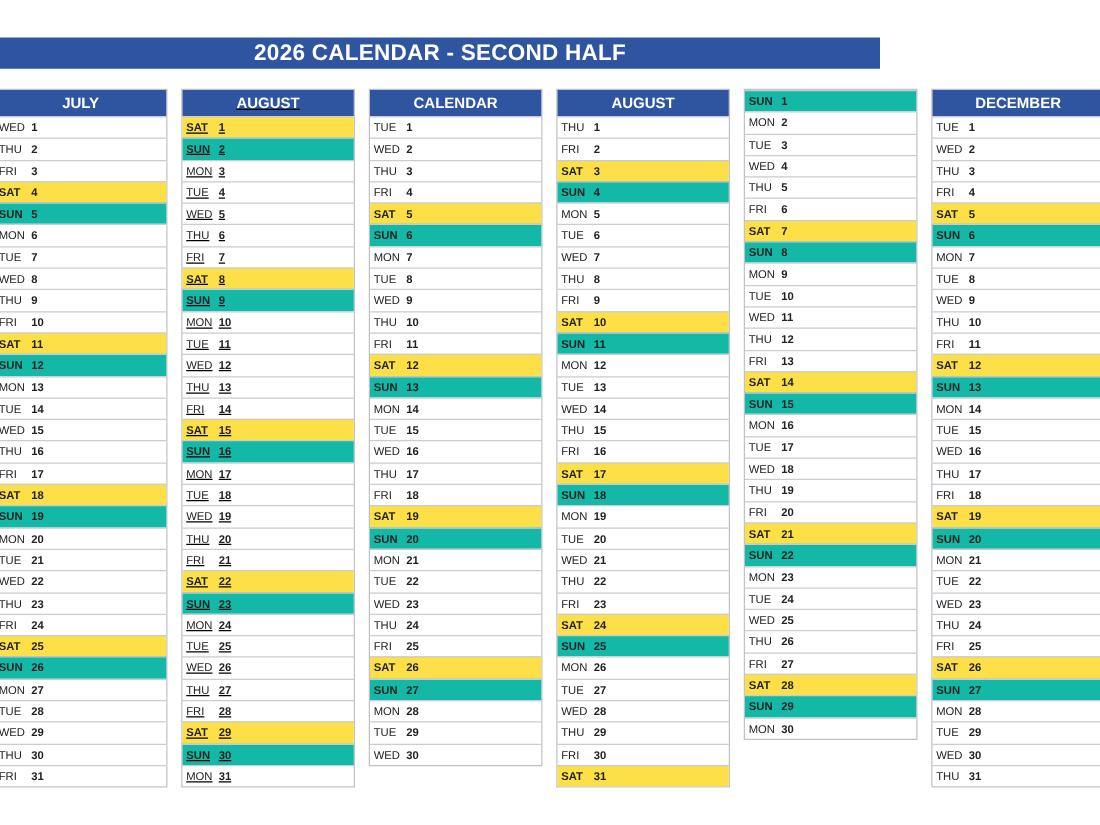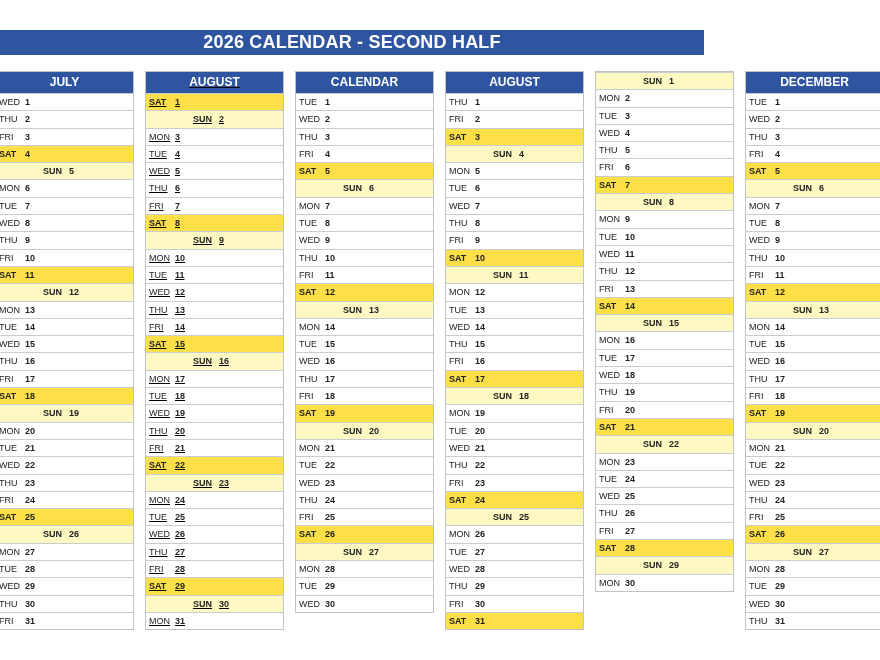--- a/index.html
+++ b/index.html
@@ -6,21 +6,21 @@
   body{width:880px;height:660px;background:#ffffff;position:relative;overflow:hidden;font-family:"Liberation Sans",sans-serif;}
   .titlebar{position:absolute;left:0;top:30px;width:704px;height:25px;background:#2f55a0;}
   .title{position:absolute;left:0;right:0;top:0;height:25px;line-height:25px;text-align:center;color:#fff;font-weight:bold;font-size:18px;letter-spacing:0.2px;}
   .site{position:absolute;left:783px;top:9px;color:#fff;font-size:10px;font-weight:bold;text-decoration:underline;white-space:nowrap;margin-left:12px;}
   .month{position:absolute;top:71px;width:139px;border:1px solid #bfc3c9;box-sizing:border-box;}
   .mhead{height:21px;line-height:21px;background:#2f55a0;color:#fff;text-align:center;font-weight:bold;font-size:12px;}
   .row{height:17.3px;line-height:17px;border-top:1px solid #c9ccd2;box-sizing:border-box;font-size:9px;color:#222;white-space:nowrap;display:flex;}
   .row .dow{width:26px;padding-left:3px;}
   .row .day{font-weight:bold;}
   .row.sat{background:#fde047;}
-  .row.sun{background:#fef9c3;padding-left:44px;}
+  .row.sun{background:#14b8a6;}
   .row.sat .dow,.row.sun .dow{font-weight:bold;}
 </style>
 </head>
 <body>
 
 <div class="titlebar">
   <div class="title">2026 CALENDAR - SECOND HALF</div>
   <div class="site">www.calendar.best</div>
 </div>
 

